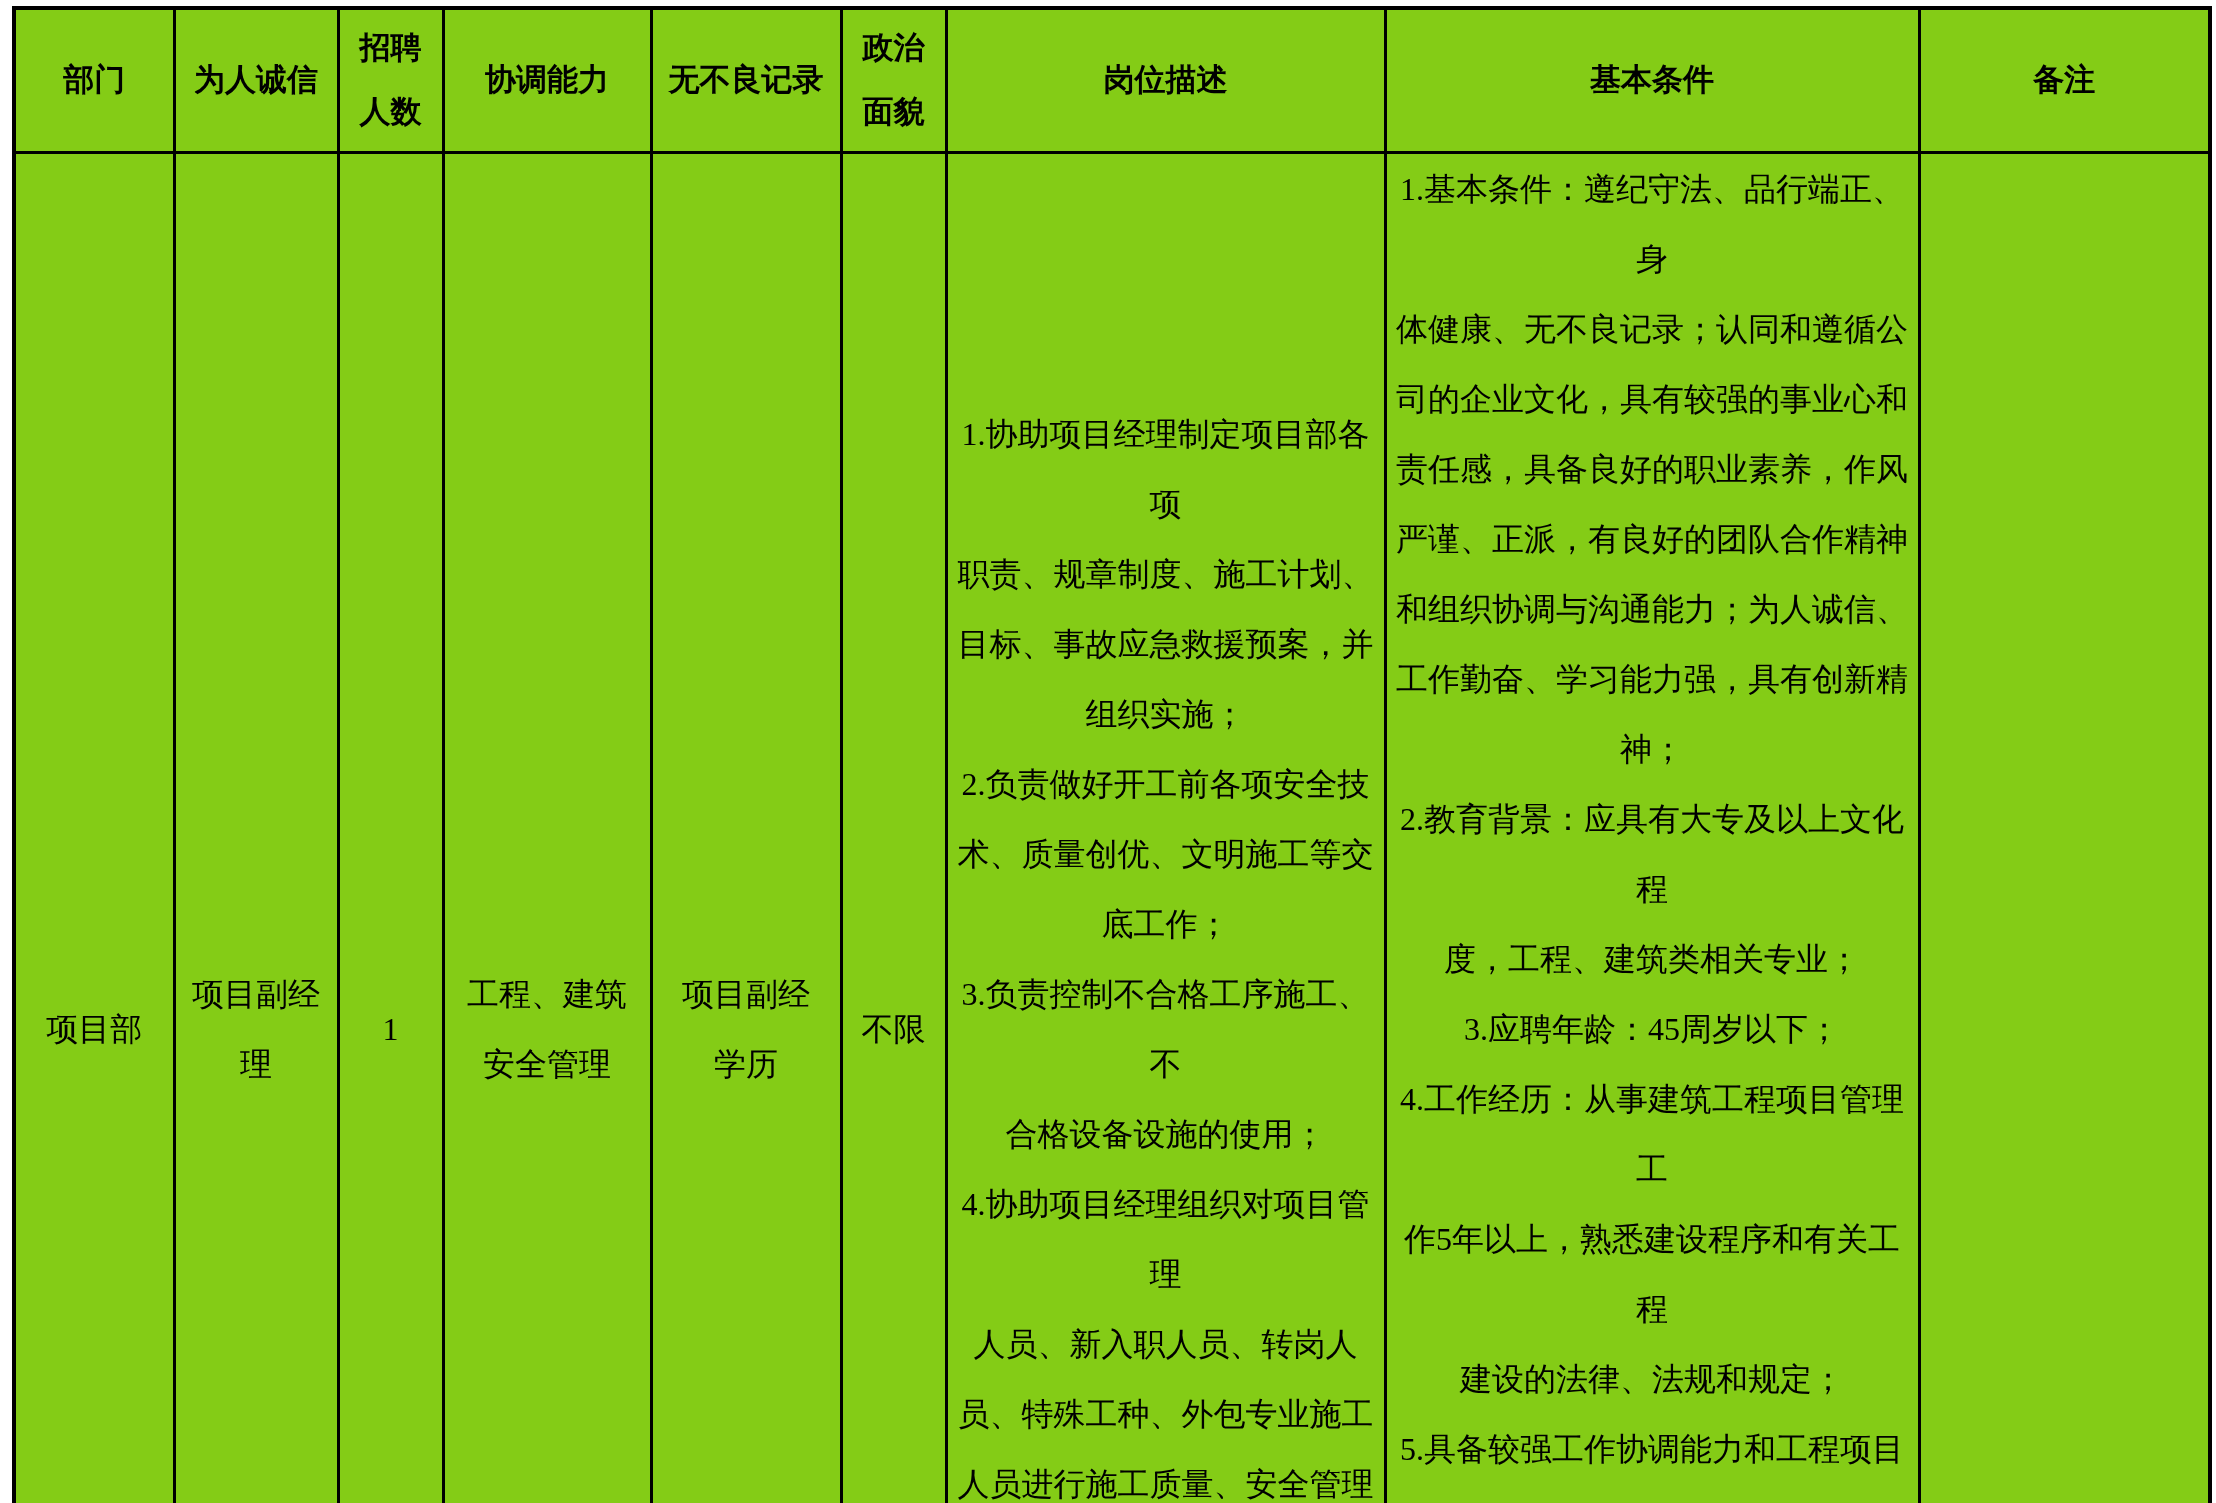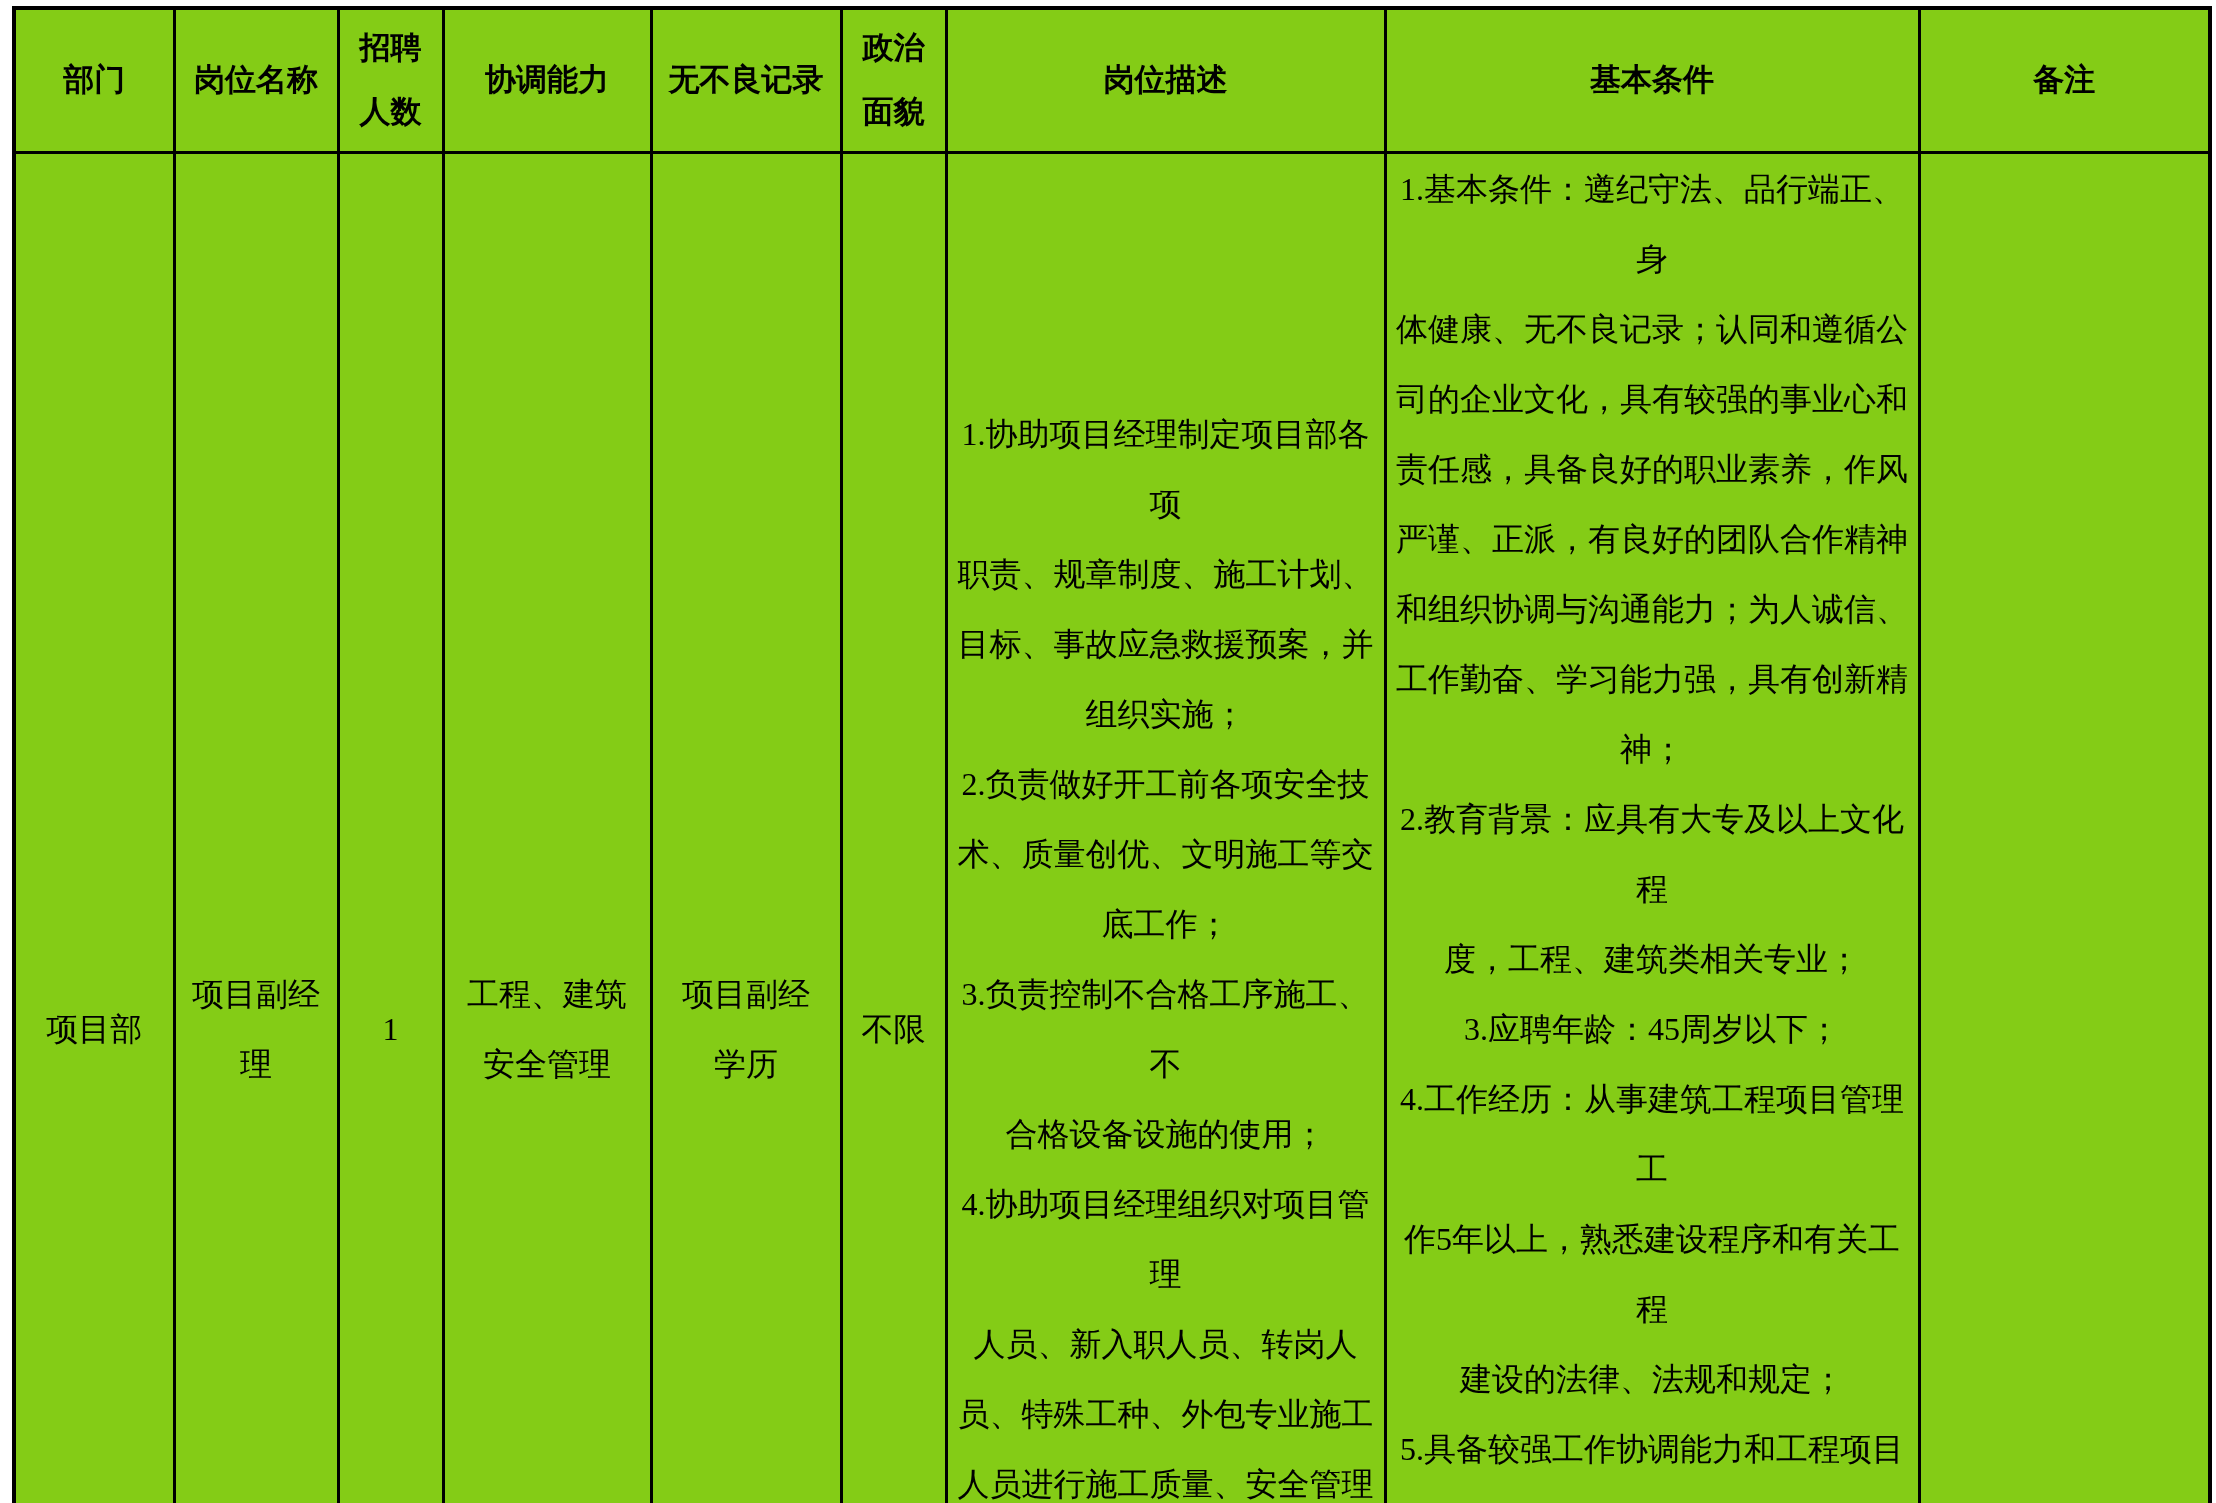--- a/index.html
+++ b/index.html
@@ -54,21 +54,21 @@
     <col style="width:208px">
     <col style="width:190px">
     <col style="width:105px">
     <col style="width:439px">
     <col style="width:534px">
     <col style="width:291px">
   </colgroup>
   <thead>
     <tr class="header-row">
       <th>部门</th>
-      <th>岗位名称</th>
+      <th>为人诚信</th>
       <th>招聘
 人数</th>
       <th>协调能力</th>
       <th>无不良记录</th>
       <th>政治
 面貌</th>
       <th>岗位描述</th>
       <th>基本条件</th>
       <th>备注</th>
     </tr>

